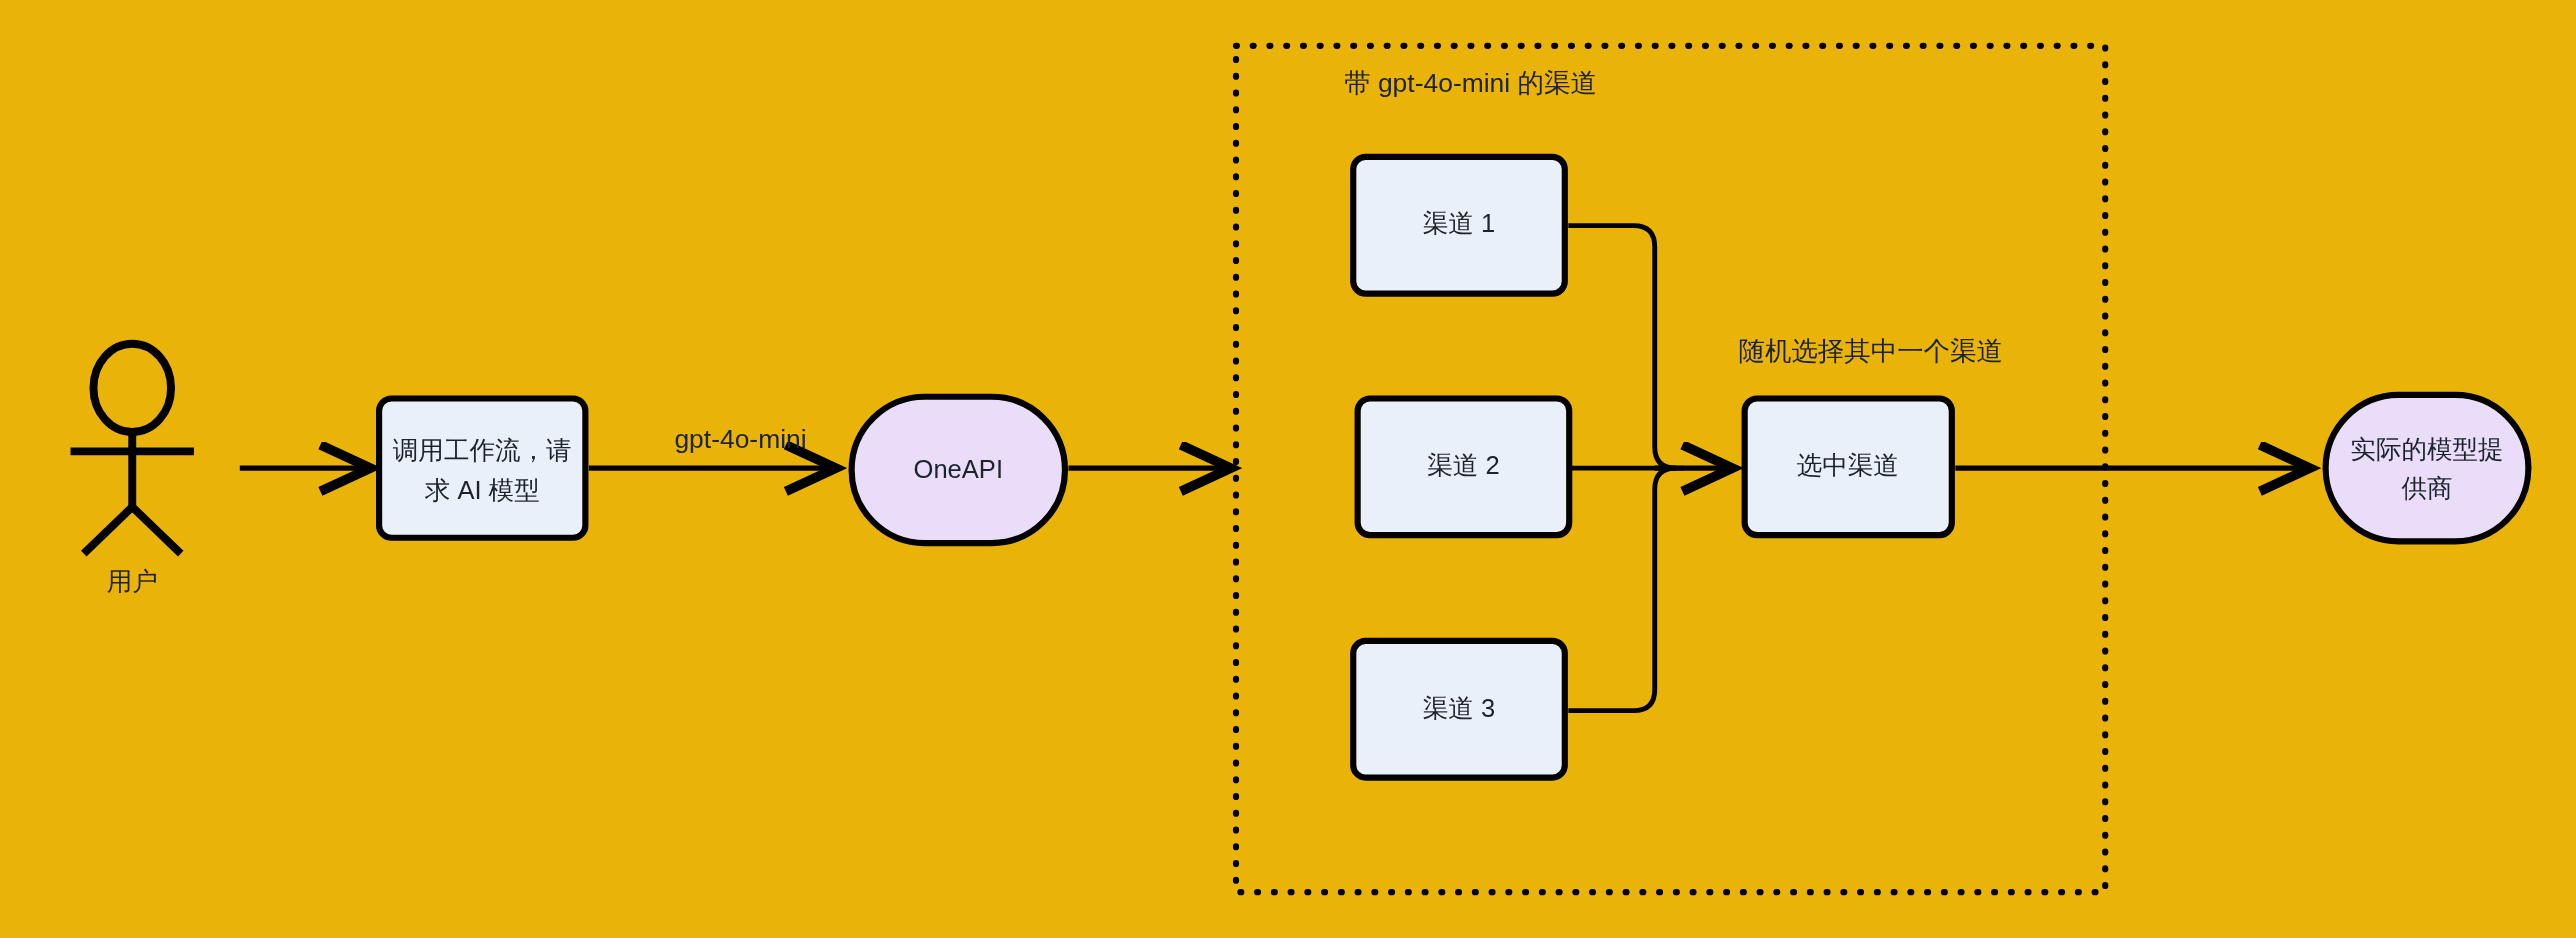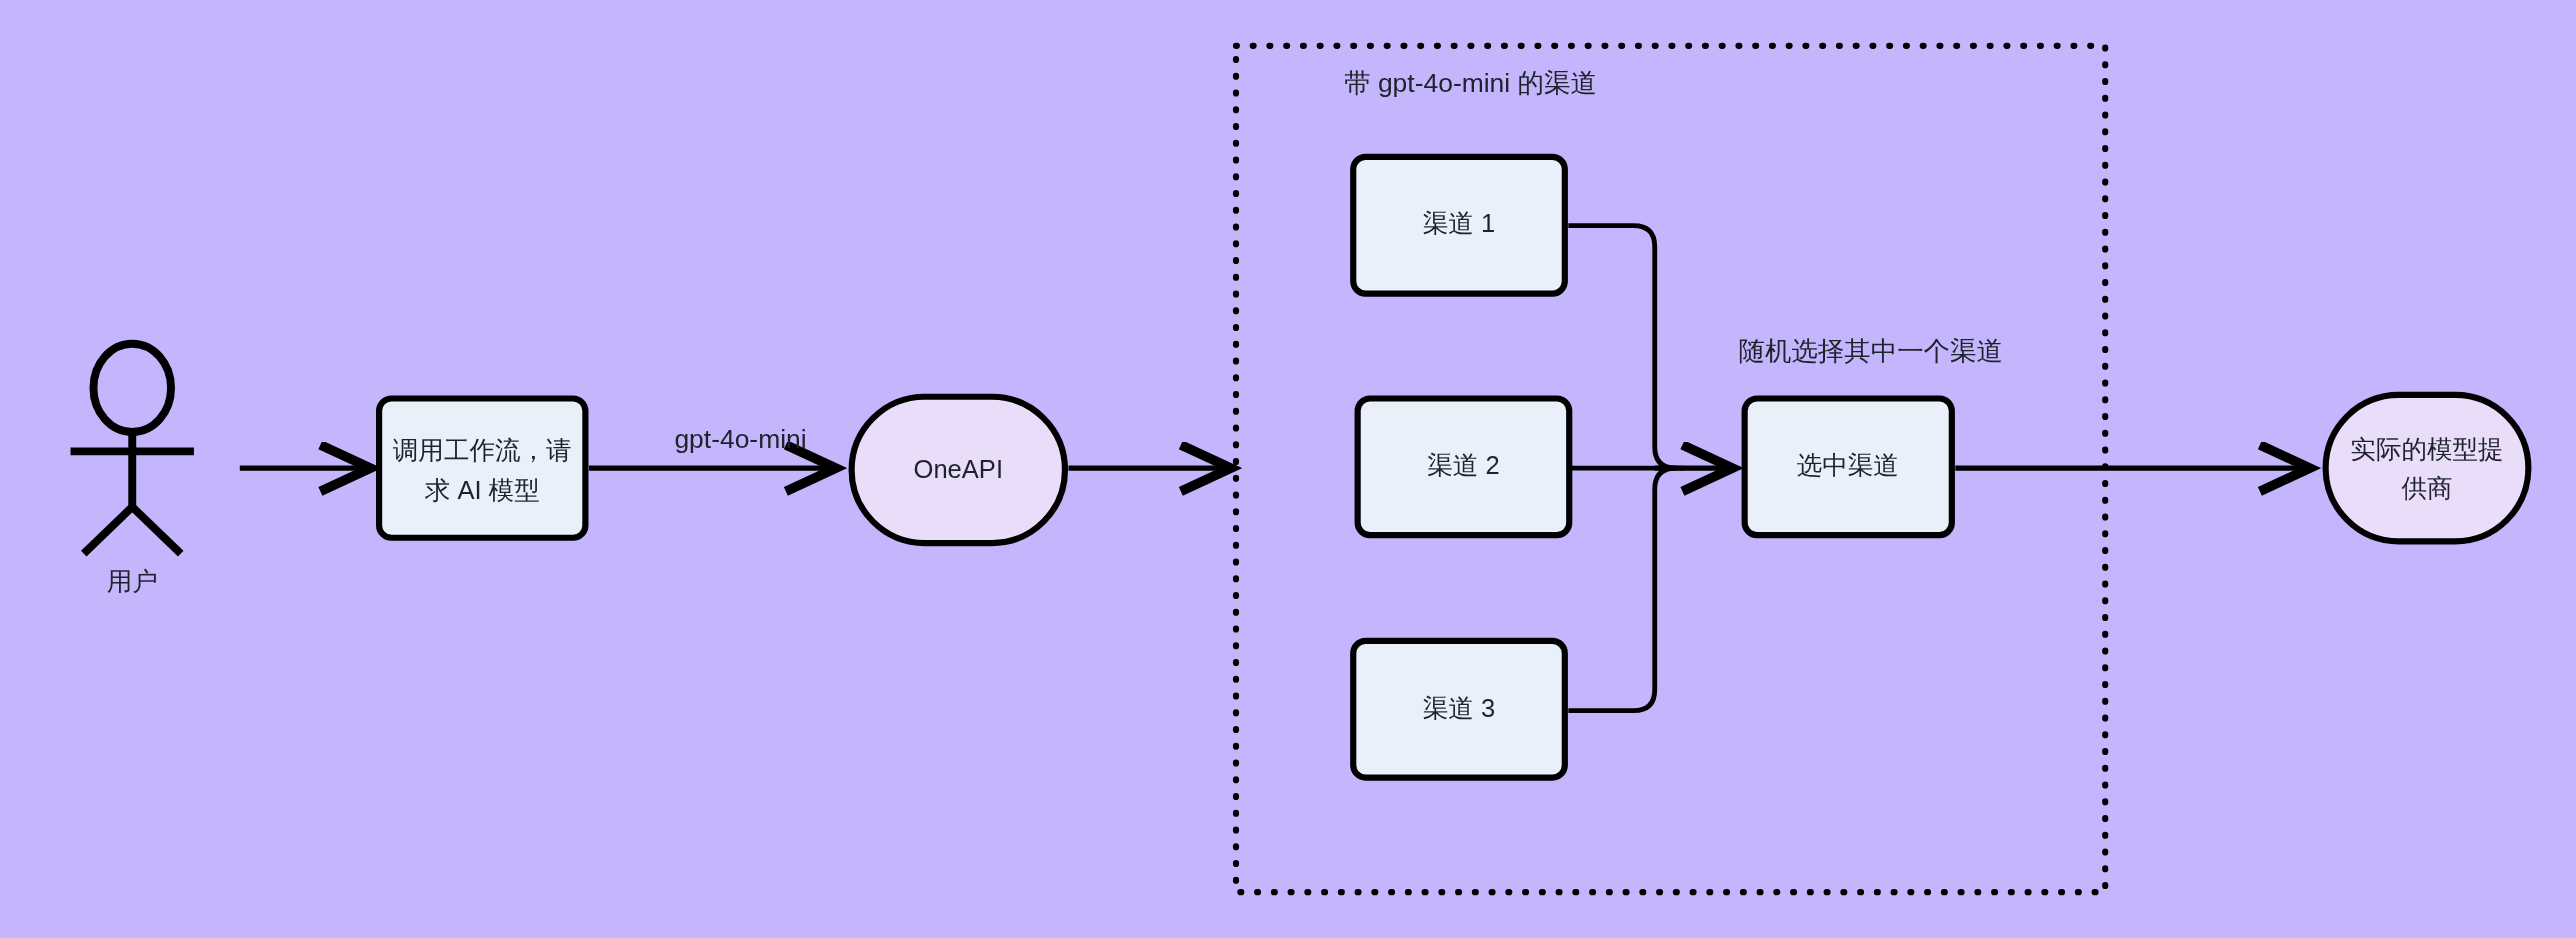--- a/index.html
+++ b/index.html
@@ -10,21 +10,21 @@
   body {
     width: 2576px;
     height: 938px;
     overflow: hidden;
     font-family: "Liberation Sans", "DejaVu Sans", sans-serif;
   }
   #diagram-root {
     position: relative;
     width: 2576px;
     height: 938px;
-    background: #c4b5fd;
+    background: #eab308;
   }
   svg.diagram-canvas {
     position: absolute;
     top: 0;
     left: 0;
     width: 2576px;
     height: 938px;
     display: block;
   }
   .node-shape {

